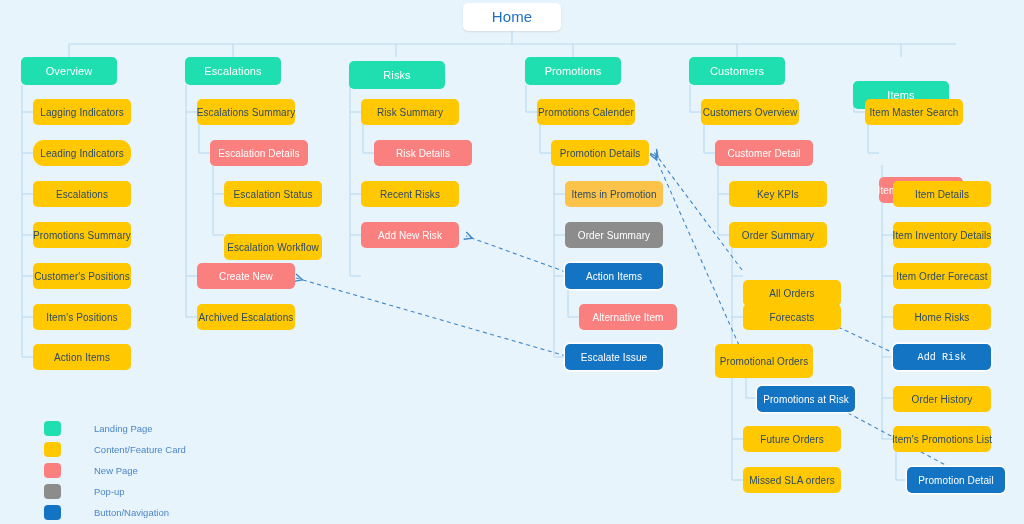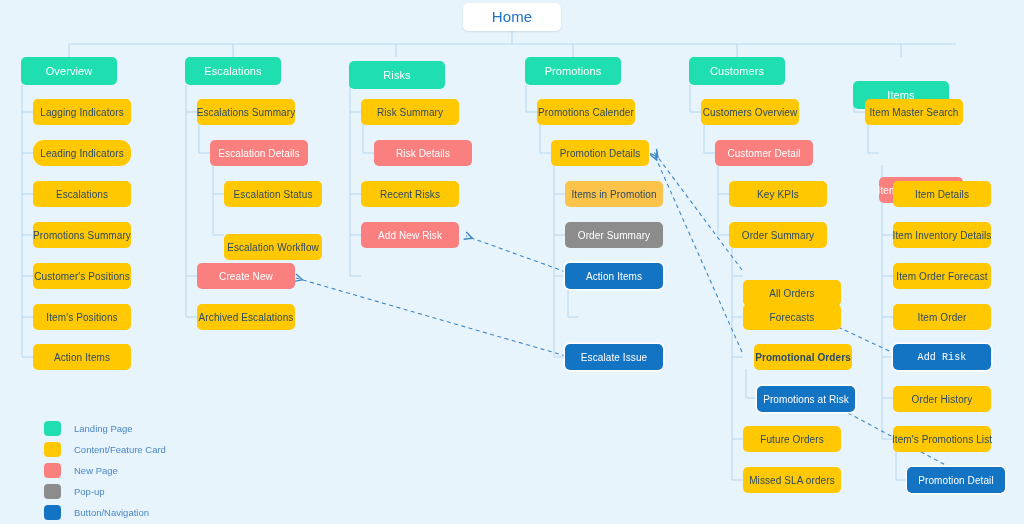--- a/index.html
+++ b/index.html
@@ -28,21 +28,21 @@
   }
   .t-home{background:#ffffff;color:#1e70c8;font-size:15px;box-shadow:0 1px 2px rgba(0,0,0,.10);}
   .t-landing{background:#1fdeb0;color:#ffffff;font-size:11px;}
   .t-content{background:#ffc800;color:#2d4a63;}
   .t-content2{background:#fbc34a;color:#2d4a63;}
   .t-new{background:#fa8080;color:#ffffff;}
   .t-popup{background:#8c8c8c;color:#ffffff;}
   .t-button{background:#1474c4;color:#ffffff;box-shadow:0 0 0 1.5px #ffffff;}
 
   #legend{position:absolute;left:44px;top:420px;z-index:4;}
-  .leg-row{display:flex;align-items:center;height:17px;margin-bottom:4px;}
+  .leg-row{display:flex;align-items:center;height:17px;margin-bottom:4px;gap:20px;}
   .leg-sw{width:17px;height:15px;border-radius:4px;margin-right:13px;}
   .leg-label{font-size:9.5px;color:#4a86c8;white-space:nowrap;}
 </style>
 </head>
 <body>
 
 <div id="canvas">
 
   <svg class="lines" viewBox="0 0 1024 524">
     <defs>
@@ -167,41 +167,42 @@
   <div class="node t-new" style="left:374px;top:140px;width:98px;height:26px;">Risk Details</div>
   <div class="node t-content" style="left:361px;top:181px;width:98px;height:26px;">Recent Risks</div>
   <div class="node t-new" style="left:361px;top:222px;width:98px;height:26px;">Add New Risk</div>
 
   <div class="node t-landing" style="left:525px;top:57px;width:96px;height:28px;">Promotions</div>
   <div class="node t-content" style="left:537px;top:99px;width:98px;height:26px;">Promotions Calender</div>
   <div class="node t-content" style="left:551px;top:140px;width:98px;height:26px;">Promotion Details</div>
   <div class="node t-content2" style="left:565px;top:181px;width:98px;height:26px;">Items in Promotion</div>
   <div class="node t-popup" style="left:565px;top:222px;width:98px;height:26px;">Order Summary</div>
   <div class="node t-button" style="left:565px;top:263px;width:98px;height:26px;">Action Items</div>
+  <div class="node t-new" style="left:579px;top:304px;width:98px;height:26px;">Alternative Item</div>
   <div class="node t-button" style="left:565px;top:344px;width:98px;height:26px;">Escalate Issue</div>
 
   <div class="node t-landing" style="left:689px;top:57px;width:96px;height:28px;">Customers</div>
   <div class="node t-content" style="left:701px;top:99px;width:98px;height:26px;">Customers Overview</div>
   <div class="node t-new" style="left:715px;top:140px;width:98px;height:26px;">Customer Detail</div>
   <div class="node t-content" style="left:729px;top:181px;width:98px;height:26px;">Key KPIs</div>
   <div class="node t-content" style="left:729px;top:222px;width:98px;height:26px;">Order Summary</div>
   <div class="node t-content" style="left:743px;top:280px;width:98px;height:26px;">All Orders</div>
   <div class="node t-content" style="left:743px;top:304px;width:98px;height:26px;">Forecasts</div>
-  <div class="node t-content" style="left:754px;top:344px;width:98px;height:26px;font-weight:bold;">Promotional Orders</div>
+  <div class="node t-content" style="left:715px;top:344px;width:98px;height:34px;">Promotional Orders</div>
   <div class="node t-button" style="left:757px;top:386px;width:98px;height:26px;">Promotions at Risk</div>
   <div class="node t-content" style="left:743px;top:426px;width:98px;height:26px;">Future Orders</div>
   <div class="node t-content" style="left:743px;top:467px;width:98px;height:26px;">Missed SLA orders</div>
 
   <div class="node t-landing" style="left:853px;top:57px;width:96px;height:28px;margin-top:24px;">Items</div>
   <div class="node t-content" style="left:865px;top:99px;width:98px;height:26px;">Item Master Search</div>
   <div class="node t-new" style="left:879px;top:140px;width:84px;height:26px;margin-top:37px;">Item Search Result</div>
   <div class="node t-content" style="left:893px;top:181px;width:98px;height:26px;">Item Details</div>
   <div class="node t-content" style="left:893px;top:222px;width:98px;height:26px;">Item Inventory Details</div>
   <div class="node t-content" style="left:893px;top:263px;width:98px;height:26px;">Item Order Forecast</div>
-  <div class="node t-content" style="left:893px;top:304px;width:98px;height:26px;">Item Order</div>
+  <div class="node t-content" style="left:893px;top:304px;width:98px;height:26px;">Home Risks</div>
   <div class="node t-button" style="left:893px;top:344px;width:98px;height:26px;font-family:Liberation Mono, monospace;">Add Risk</div>
   <div class="node t-content" style="left:893px;top:386px;width:98px;height:26px;">Order History</div>
   <div class="node t-content" style="left:893px;top:426px;width:98px;height:26px;">Item's Promotions List</div>
   <div class="node t-button" style="left:907px;top:467px;width:98px;height:26px;">Promotion Detail</div>
 
   <div id="legend">
     <div class="leg-row">
       <span class="leg-sw" style="background:#1fdeb0;"></span>
       <span class="leg-label">Landing Page</span>
     </div>

